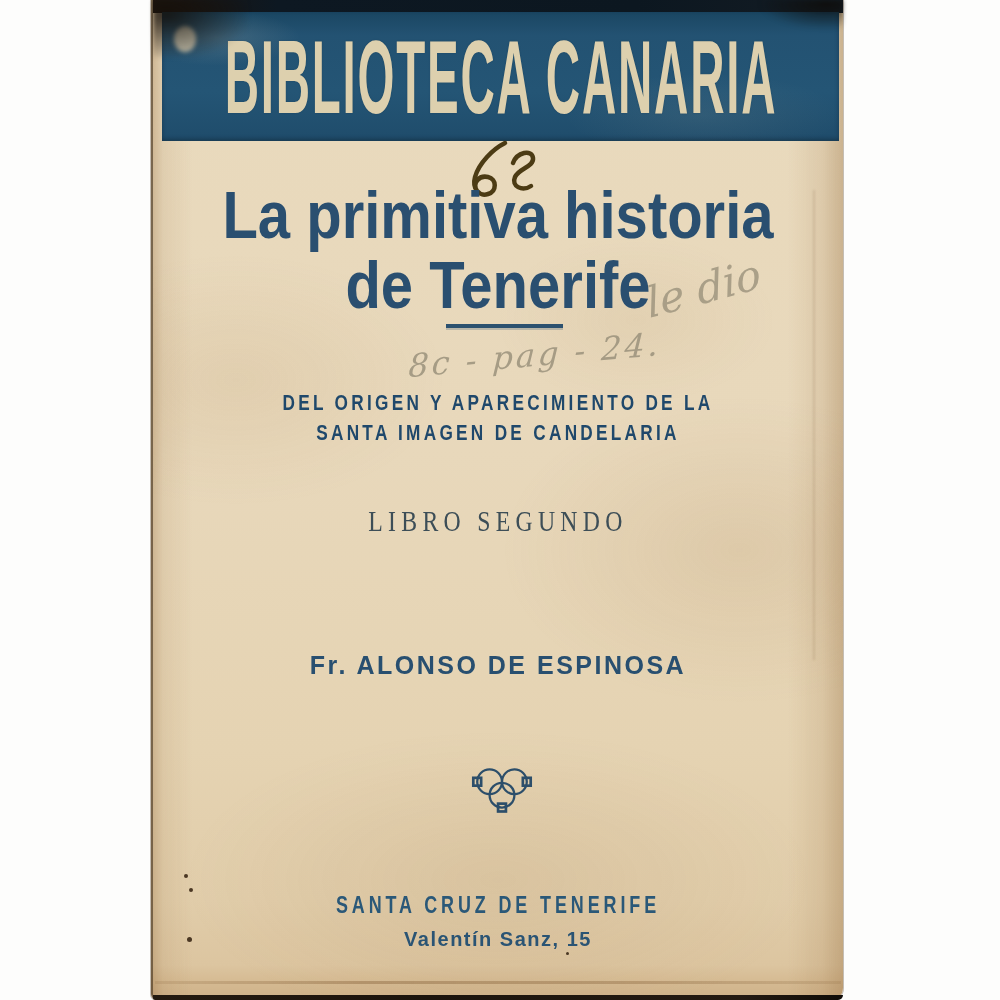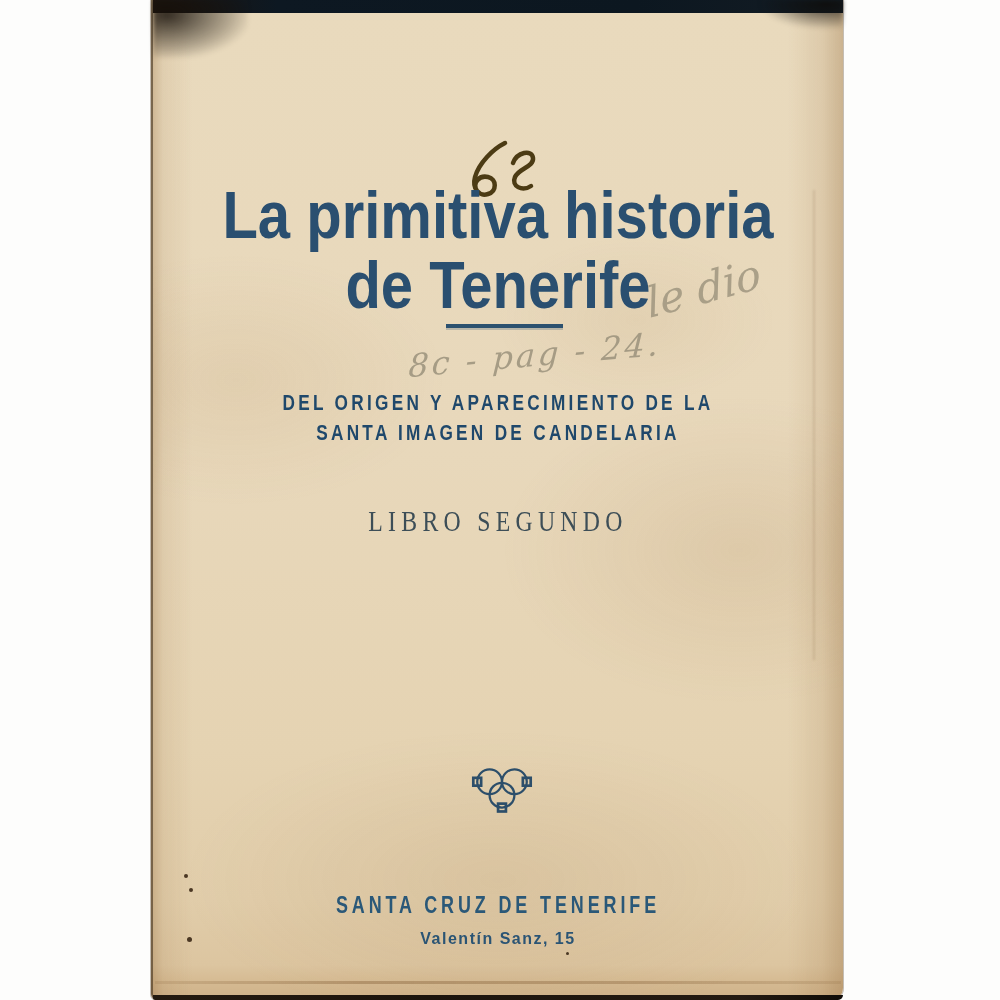--- a/index.html
+++ b/index.html
@@ -66,21 +66,21 @@
     transform:scale(.82,1.05);transform-origin:50% 0;color:#1f486b;}
   .subtitle2{top:421px;font-size:21px;line-height:22px;font-weight:700;letter-spacing:4px;
     transform:scale(.82,1.05);transform-origin:50% 0;color:#1f486b;}
   .libro{top:505px;font-family:"Liberation Serif",serif;font-size:27px;line-height:29px;
     font-weight:400;letter-spacing:6px;transform:scale(.88,1.12);transform-origin:50% 0;
     color:#3d4e57;}
   .por{top:584px;font-size:22px;line-height:23px;font-weight:700;color:#2c516f;}
   .author{top:652px;font-size:25px;line-height:26px;font-weight:700;letter-spacing:2.5px;color:#284f70;}
   .city{top:893px;font-size:23px;line-height:24px;font-weight:700;letter-spacing:5px;
     transform:scale(.78,1.02);transform-origin:50% 0;color:#2a5878;}
-  .address{top:928px;font-size:16px;line-height:22px;font-weight:700;letter-spacing:1.5px;color:#2a5474;}
+  .address{top:928px;font-size:20px;line-height:22px;font-weight:700;letter-spacing:1.5px;color:#2a5474;}
 
   
   .pencil{position:absolute;font-family:"DejaVu Serif",serif;font-style:italic;
     color:#9b927c;white-space:nowrap;}
   .note-diagonal{left:492px;top:264px;font-size:42px;transform:rotate(-15deg) skewX(-6deg);opacity:.8;}
   .note-page{left:255px;top:336px;font-size:32px;letter-spacing:3px;transform:rotate(-5deg) skewX(-8deg);opacity:.85;}
   .monogram{position:absolute;left:300px;top:136px;width:100px;height:72px;}
 
   
   .ornament{position:absolute;left:317px;top:766px;width:64px;height:48px;}
@@ -97,20 +97,24 @@
     background:rgba(120,88,52,.16);filter:blur(1px);}
 </style>
 </head>
 <body>
 
 <div id="scan">
   <div class="book">
 
     <div class="top-strip"></div>
 
+    <div class="banner">
+      <span class="series">BIBLIOTECA CANARIA</span>
+      <span class="chip"></span>
+    </div>
     <div class="stain-top-left"></div>
     <div class="stain-top-right"></div>
 
     <svg class="monogram" viewBox="0 0 100 70" aria-label="AS">
       <g fill="none" stroke="#4c3b14" stroke-width="4.5" stroke-linecap="round">
         <path d="M52,6 C40,12 26,26 22,40 C19,51 26,60 35,57 C44,54 44,42 35,40 C26,38 19,46 24,54"></path>
         <path d="M60,26 C64,15 79,12 80,21 C81,30 66,31 62,40 C58,49 69,55 78,49"></path>
       </g>
     </svg>
 
@@ -119,20 +123,21 @@
     <div class="rule"></div>
 
     <div class="pencil note-diagonal">le dio</div>
     <div class="pencil note-page">8c - pag - 24.</div>
 
     <div class="line subtitle1">DEL ORIGEN Y APARECIMIENTO DE LA</div>
     <div class="line subtitle2">SANTA IMAGEN DE CANDELARIA</div>
 
     <div class="line libro">LIBRO SEGUNDO</div>
 
+    <div class="line author">Fr. ALONSO DE ESPINOSA</div>
 
     <svg class="ornament" viewBox="0 0 62 46" aria-label="three-interlocked-circles-printer-mark">
       <g fill="none" stroke="#2c4e6a" stroke-width="2.2">
         <circle cx="19" cy="15" r="12"></circle>
         <circle cx="43" cy="15" r="12"></circle>
         <circle cx="31" cy="28" r="12"></circle>
         <rect x="3.2" y="11.2" width="7.6" height="7.6" stroke-width="2.6"></rect>
         <rect x="51.2" y="11.2" width="7.6" height="7.6" stroke-width="2.6"></rect>
         <rect x="27.2" y="36.2" width="7.6" height="7.6" stroke-width="2.6"></rect>
       </g>

